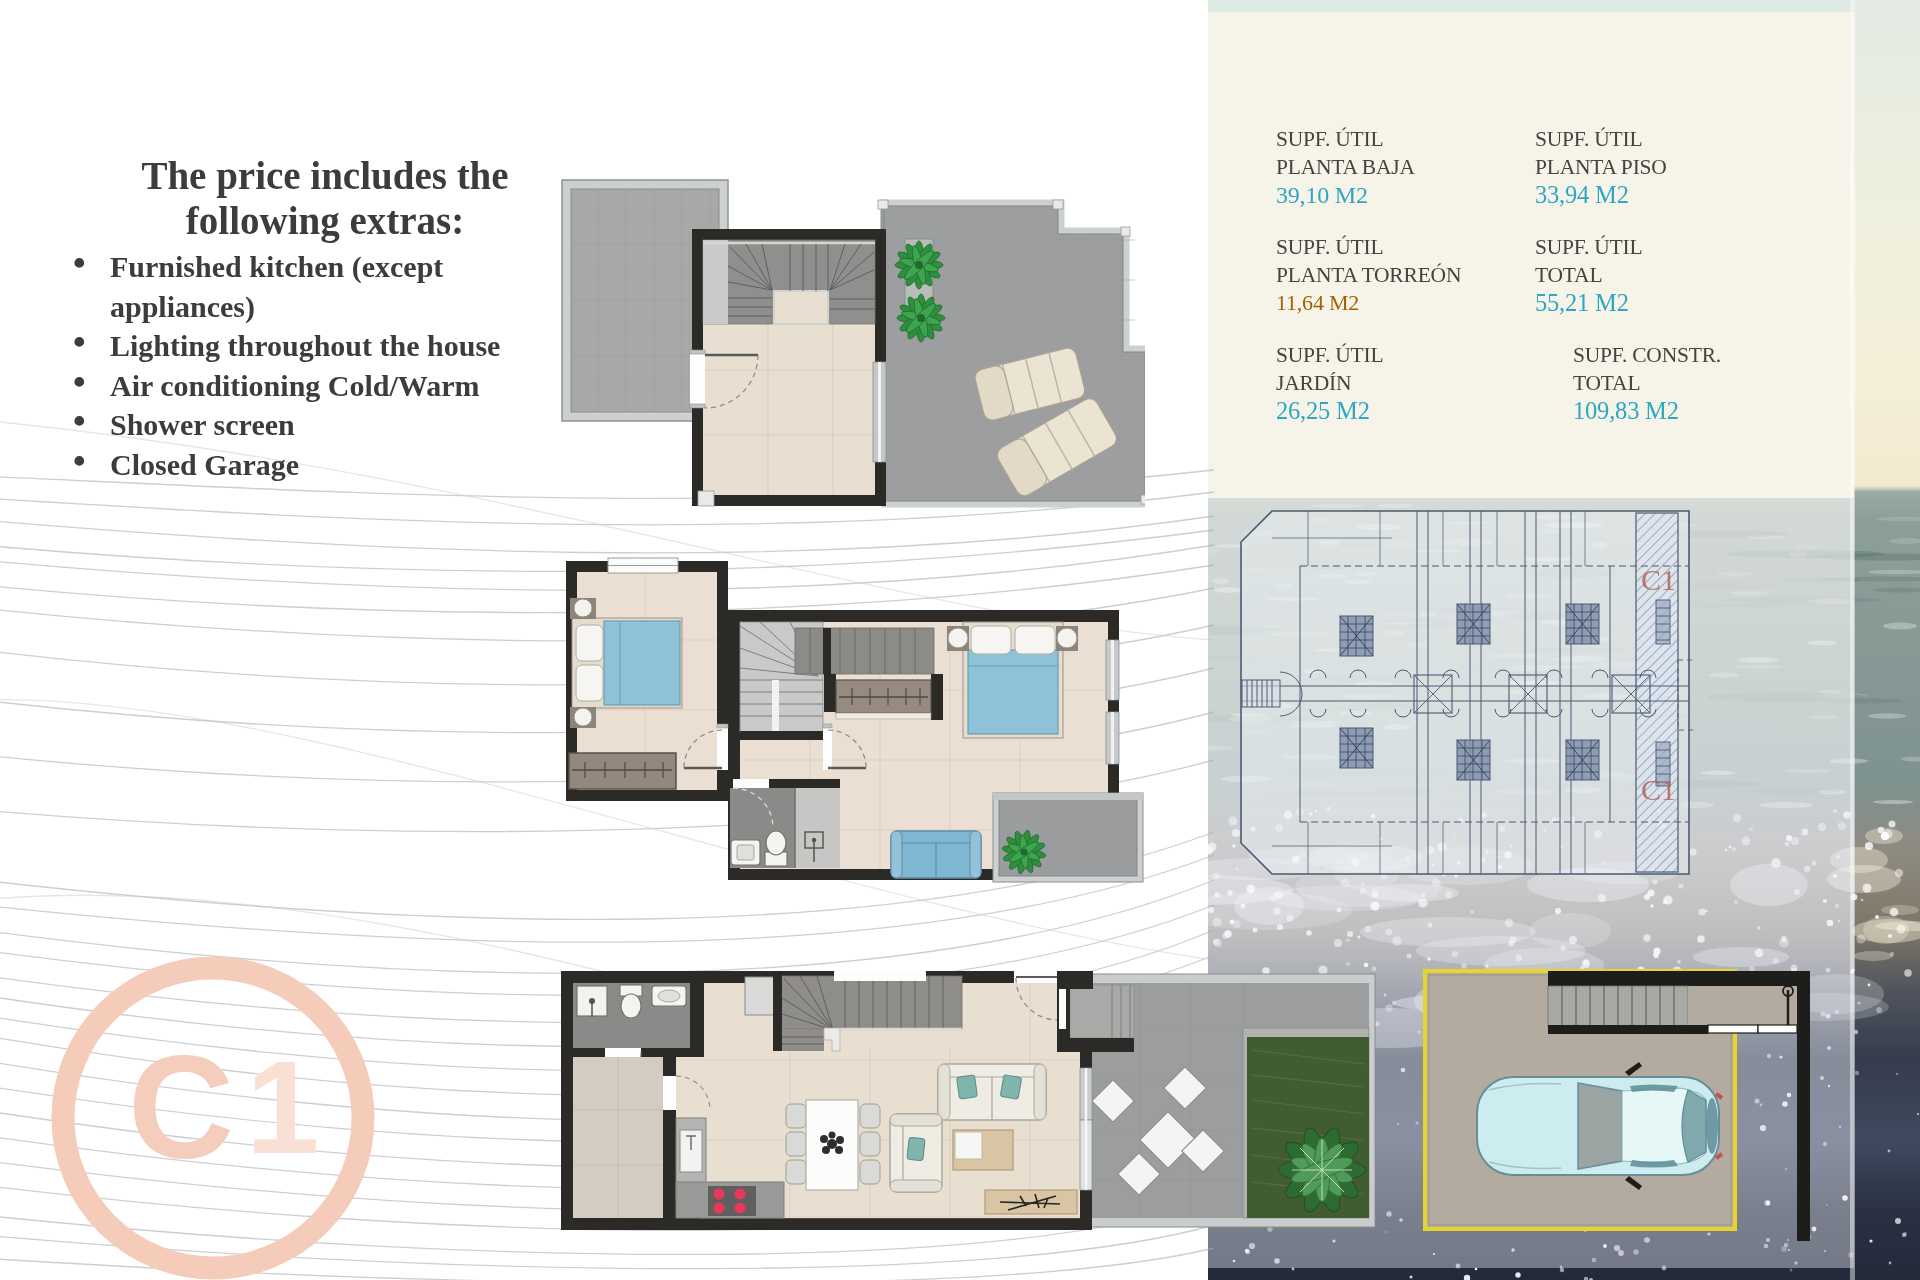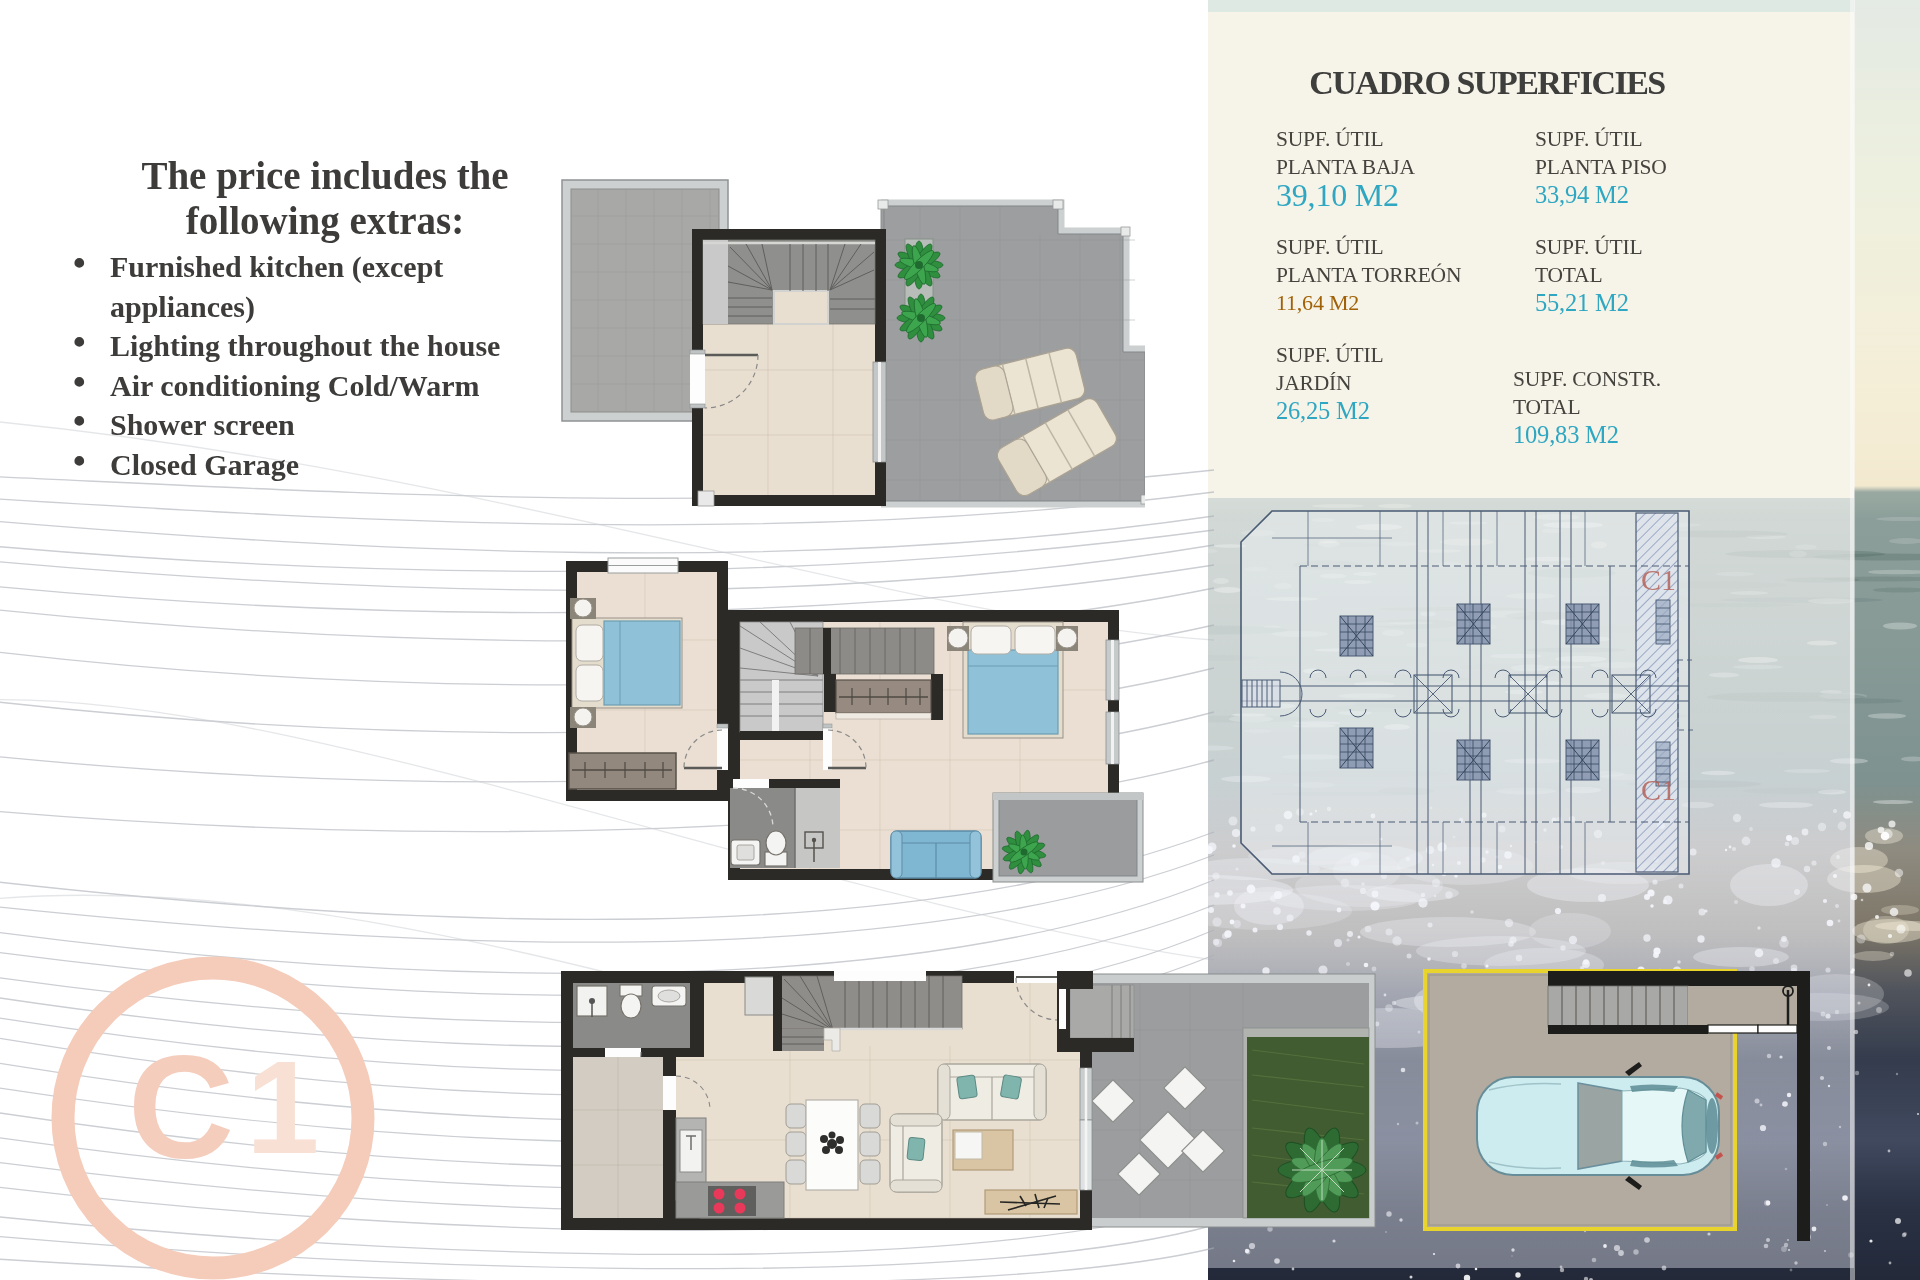--- a/index.html
+++ b/index.html
@@ -668,33 +668,32 @@
 <div class="abs" style="left:65px;top:153px;width:520px;color:#3d3c3a;font-weight:bold;font-size:39px;line-height:45px;text-align:center;">The price includes the following extras:</div>
 
 <div class="abs" style="left:65px;top:247px;width:465px;color:#3d3c3a;font-weight:bold;font-size:30px;line-height:39.5px;">
   <div style="position:relative;padding-left:45px;"><span style="position:absolute;left:8px;top:-3px;font-size:36px;">•</span>Furnished kitchen (except appliances)</div>
   <div style="position:relative;padding-left:45px;"><span style="position:absolute;left:8px;top:-3px;font-size:36px;">•</span>Lighting throughout the house</div>
   <div style="position:relative;padding-left:45px;"><span style="position:absolute;left:8px;top:-3px;font-size:36px;">•</span>Air conditioning Cold/Warm</div>
   <div style="position:relative;padding-left:45px;"><span style="position:absolute;left:8px;top:-3px;font-size:36px;">•</span>Shower screen</div>
   <div style="position:relative;padding-left:45px;"><span style="position:absolute;left:8px;top:-3px;font-size:36px;">•</span>Closed Garage</div>
 </div>
 
-<div class="abs" style="left:1208px;top:64px;width:558px;text-align:center;color:#3e3e3c;font-weight:bold;font-size:34px;letter-spacing:-1.5px;">CUADRO&nbsp;SUPERFICIES</div>
-
-<div class="abs" style="left:1276px;top:125px;width:250px;color:#45433e;font-size:21.5px;line-height:28px;letter-spacing:-0.2px;">SUPF. ÚTIL<br>PLANTA BAJA<br><span style="color:#2fa7c2;font-size:32px;">39,10 M2</span></div>
+
+<div class="abs" style="left:1276px;top:125px;width:250px;color:#45433e;font-size:21.5px;line-height:28px;letter-spacing:-0.2px;">SUPF. ÚTIL<br>PLANTA BAJA<br><span style="color:#2fa7c2;font-size:24px;">39,10 M2</span></div>
 
 <div class="abs" style="left:1535px;top:125px;width:280px;color:#45433e;font-size:21.5px;line-height:28px;letter-spacing:-0.2px;">SUPF. ÚTIL<br>PLANTA PISO<br><span style="color:#2fa7c2;font-size:24.5px;">33,94 M2</span></div>
 
 <div class="abs" style="left:1276px;top:233px;width:280px;color:#45433e;font-size:21.5px;line-height:28px;letter-spacing:-0.2px;">SUPF. ÚTIL<br>PLANTA TORREÓN<br><span style="color:#a16207;font-size:22px;">11,64 M2</span></div>
 
 <div class="abs" style="left:1535px;top:233px;width:280px;color:#45433e;font-size:21.5px;line-height:28px;letter-spacing:-0.2px;">SUPF. ÚTIL<br>TOTAL<br><span style="color:#2fa7c2;font-size:24.5px;">55,21 M2</span></div>
 
 <div class="abs" style="left:1276px;top:341px;width:280px;color:#45433e;font-size:21.5px;line-height:28px;letter-spacing:-0.2px;">SUPF. ÚTIL<br>JARDÍN<br><span style="color:#2fa7c2;font-size:24.5px;">26,25 M2</span></div>
 
-<div class="abs" style="left:1513px;top:341px;width:280px;color:#45433e;font-size:21.5px;line-height:28px;letter-spacing:-0.2px;margin-top:24px;">SUPF. CONSTR.<br>TOTAL<br><span style="color:#2fa7c2;font-size:24.5px;">109,83 M2</span></div>
+<div class="abs" style="left:1573px;top:341px;width:280px;color:#45433e;font-size:21.5px;line-height:28px;letter-spacing:-0.2px;">SUPF. CONSTR.<br>TOTAL<br><span style="color:#2fa7c2;font-size:24.5px;">109,83 M2</span></div>
 
 <svg class="abs" style="left:555px;top:175px" width="590" height="365" viewBox="555 175 590 365">
 
   <g>
     <rect x="562" y="180" width="166" height="241" fill="#cdd0d0" stroke="#8f9393" stroke-width="1.5"></rect>
     <rect x="571" y="189" width="148" height="223" fill="#a8a8a6" stroke="#8d8d8b" stroke-width="1"></rect>
     <g stroke="#9b9b99" stroke-width="0.7" opacity="0.8">
       <path d="M571,216 h148 M571,244 h148 M571,272 h148 M571,300 h148 M571,328 h148 M571,356 h148 M571,384 h148"></path>
       <path d="M598,189 v223 M626,189 v223 M654,189 v223 M682,189 v223 M710,189 v223"></path>
     </g>

